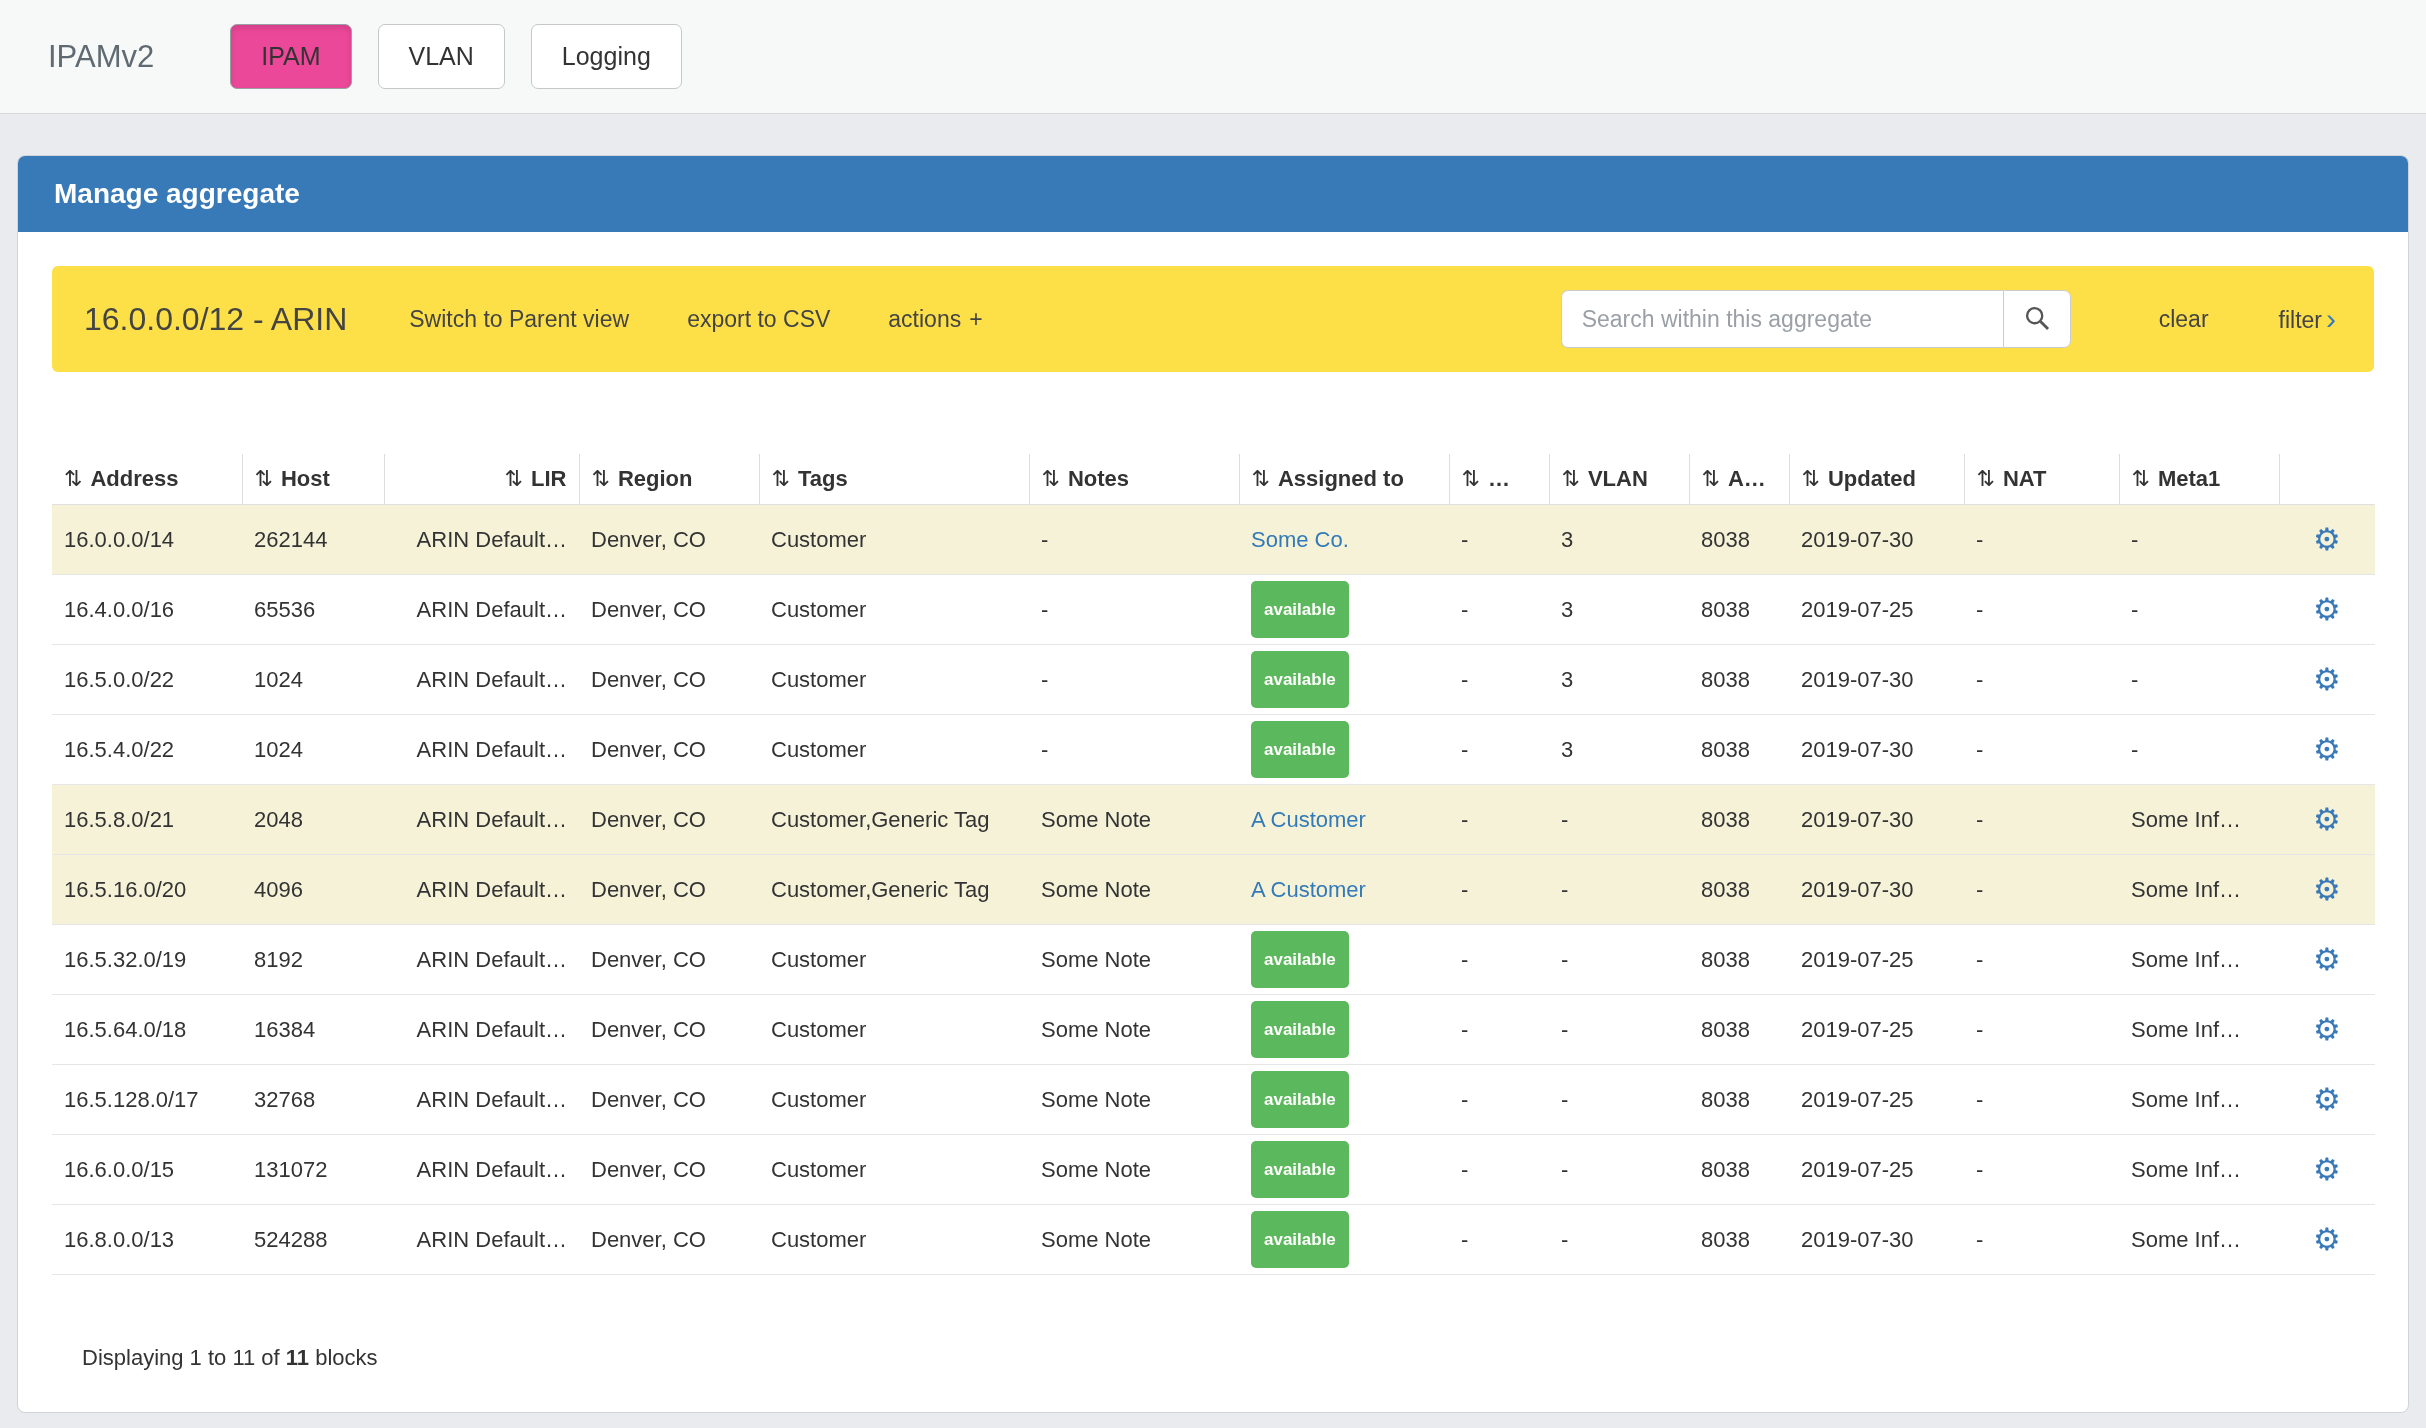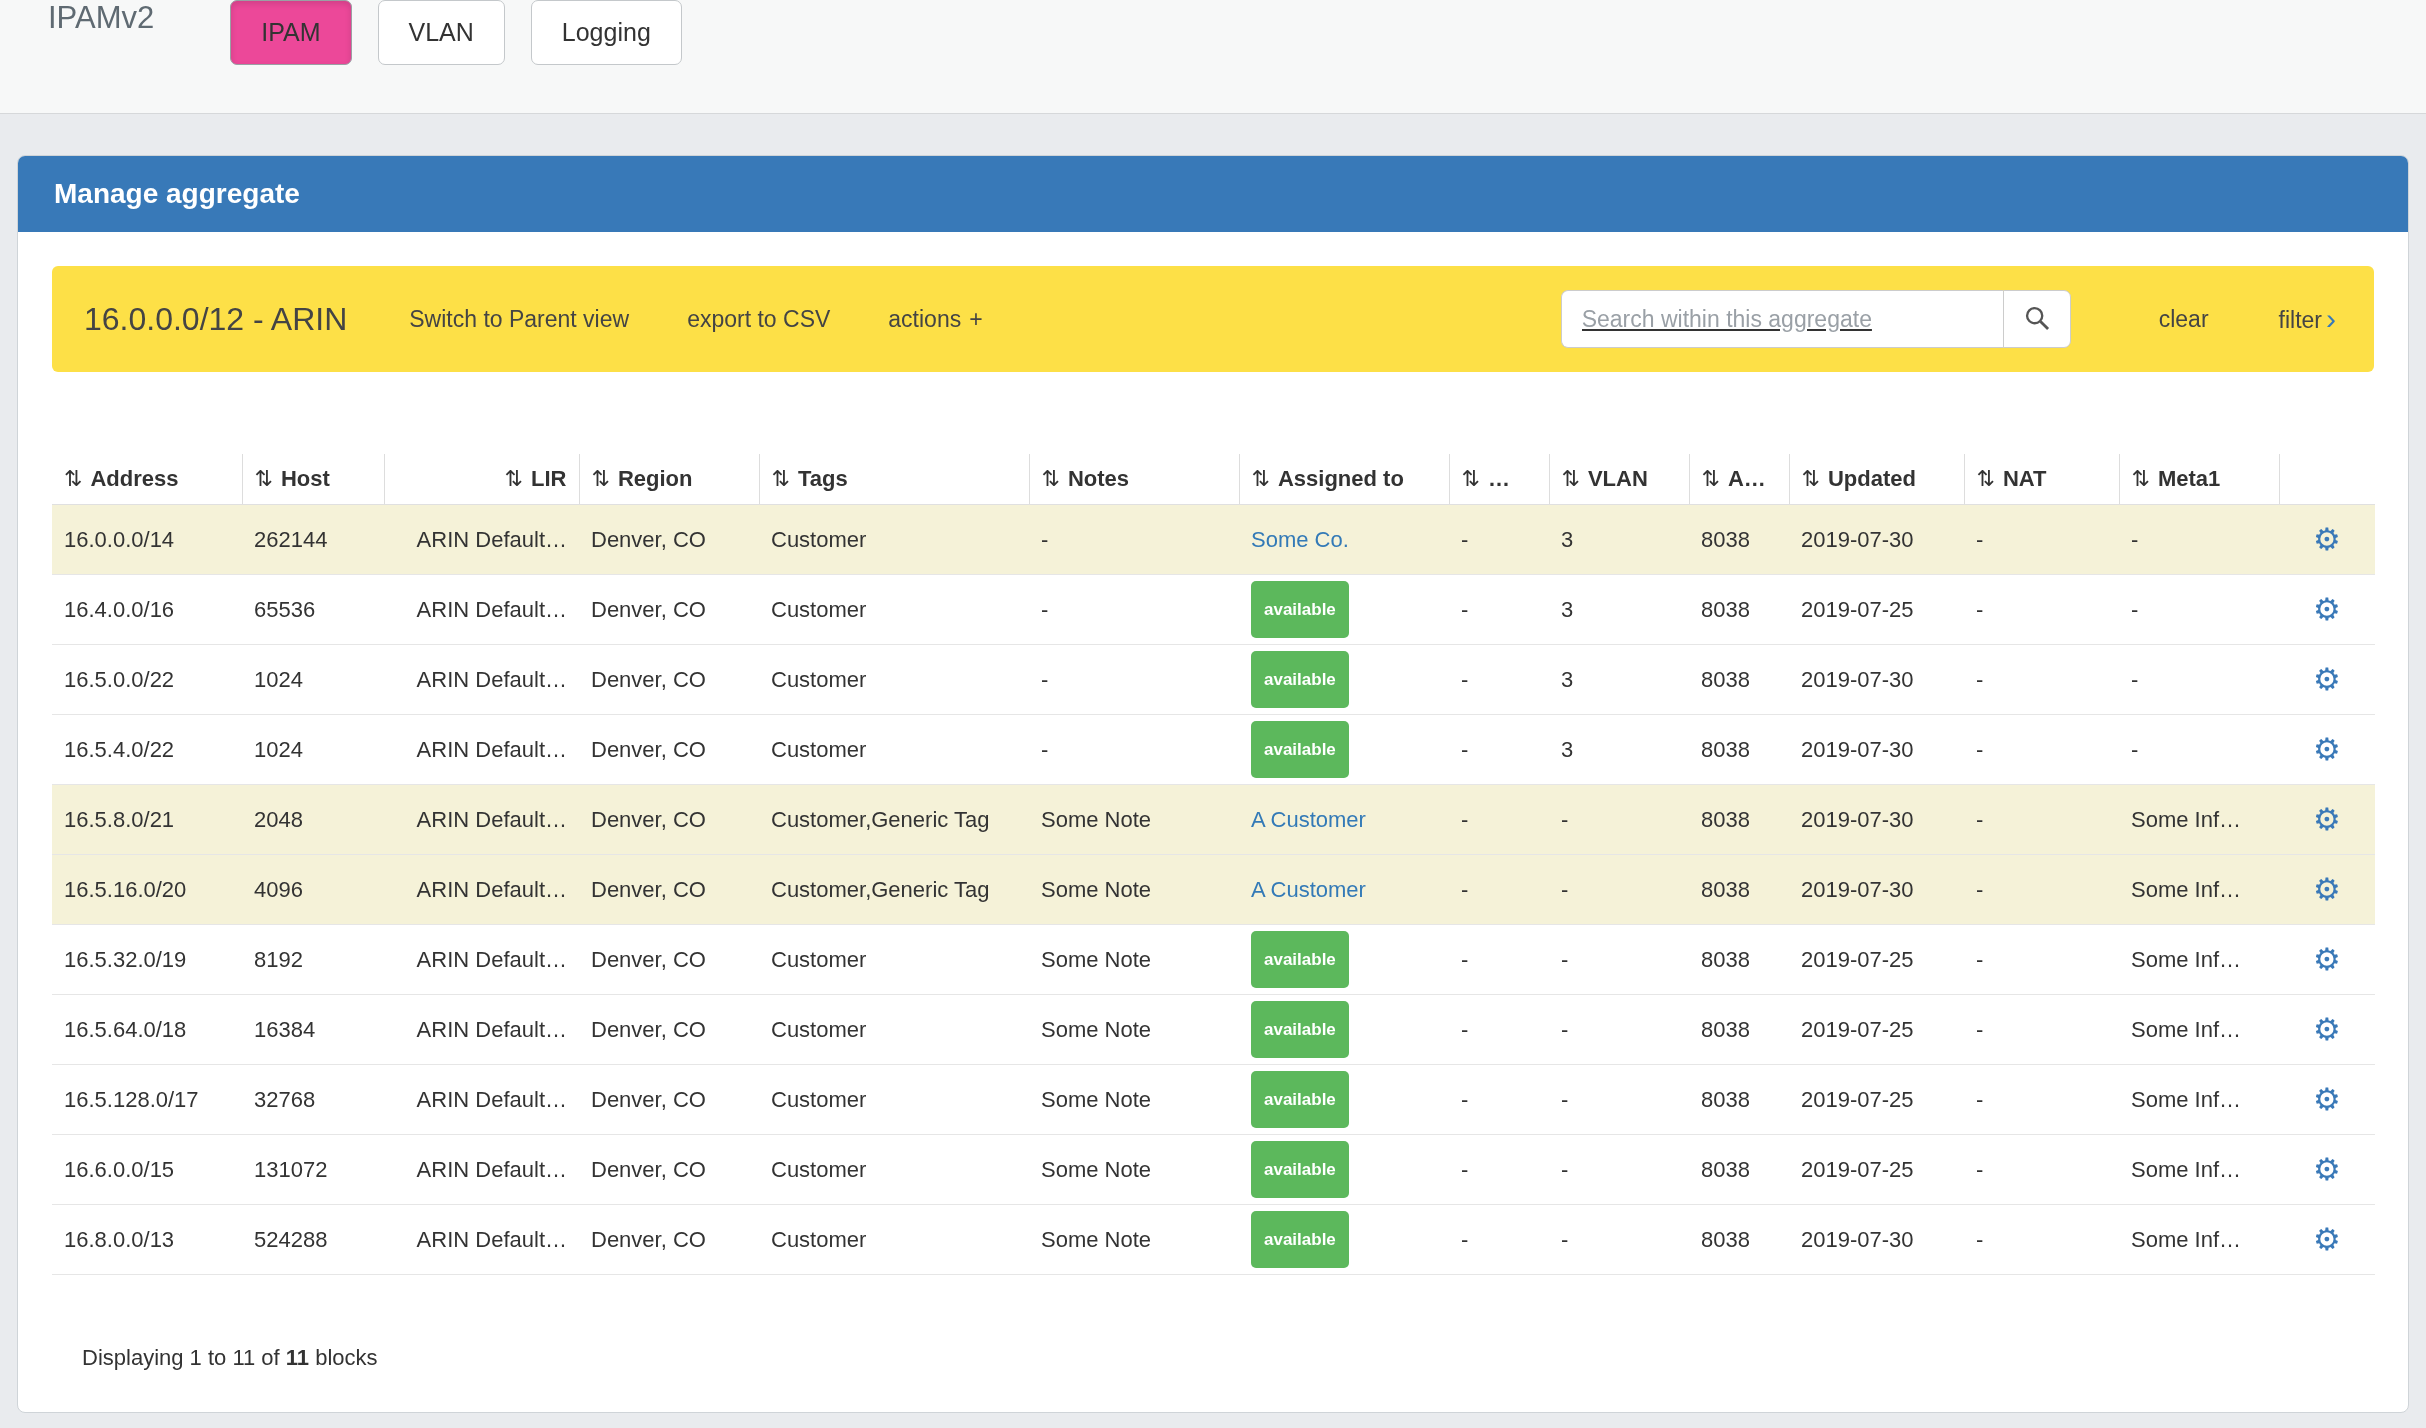--- a/index.html
+++ b/index.html
@@ -9,21 +9,21 @@
     background: #e9ebee;
     color: #333;
     overflow: hidden;
   }
   
   .navbar {
     height: 114px;
     background: #f7f8f8;
     border-bottom: 1px solid #d6d8da;
     display: flex;
-    align-items: flex-start;
+    align-items: center;
     padding: 0 48px;
   }
   .brand { font-size: 31px; color: #5f6a72; margin-right: 76px; }
   .nav-tabs { display: flex; gap: 26px; }
   .nav-btn {
     font-family: "Liberation Sans", sans-serif;
     font-size: 25px;
     color: #333;
     background: #fff;
     border: 1px solid #c4c8cb;
@@ -73,21 +73,20 @@
     width: 442px; height: 58px;
     font-family: "Liberation Sans", sans-serif;
     font-size: 23px;
     padding: 0 20px;
     border: 1px solid #ccc;
     border-right: none;
     border-radius: 7px 0 0 7px;
     background: #fff;
     color: #333;
     outline: none;
-    text-decoration: underline;
   }
   .search-input::placeholder { color: #9aa0a6; }
   .search-btn {
     width: 68px; height: 58px;
     border: 1px solid #ccc;
     border-radius: 0 7px 7px 0;
     background: #fff;
     cursor: pointer;
     display: flex; align-items: center; justify-content: center;
   }

